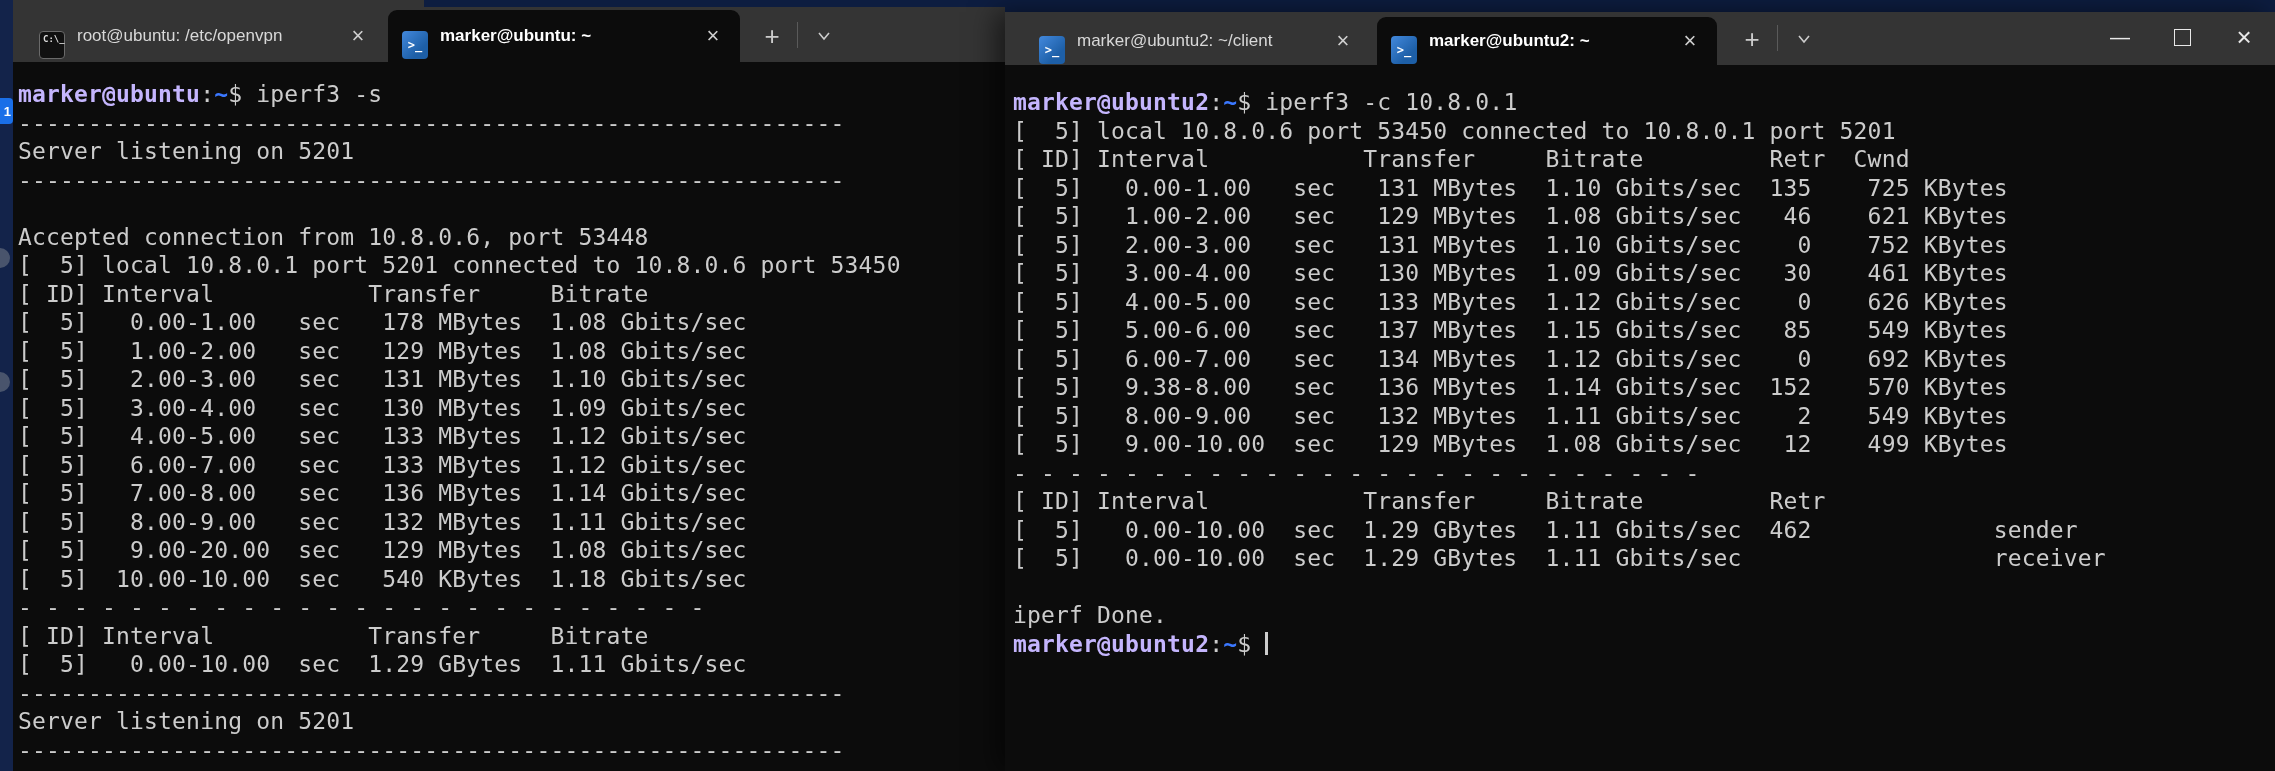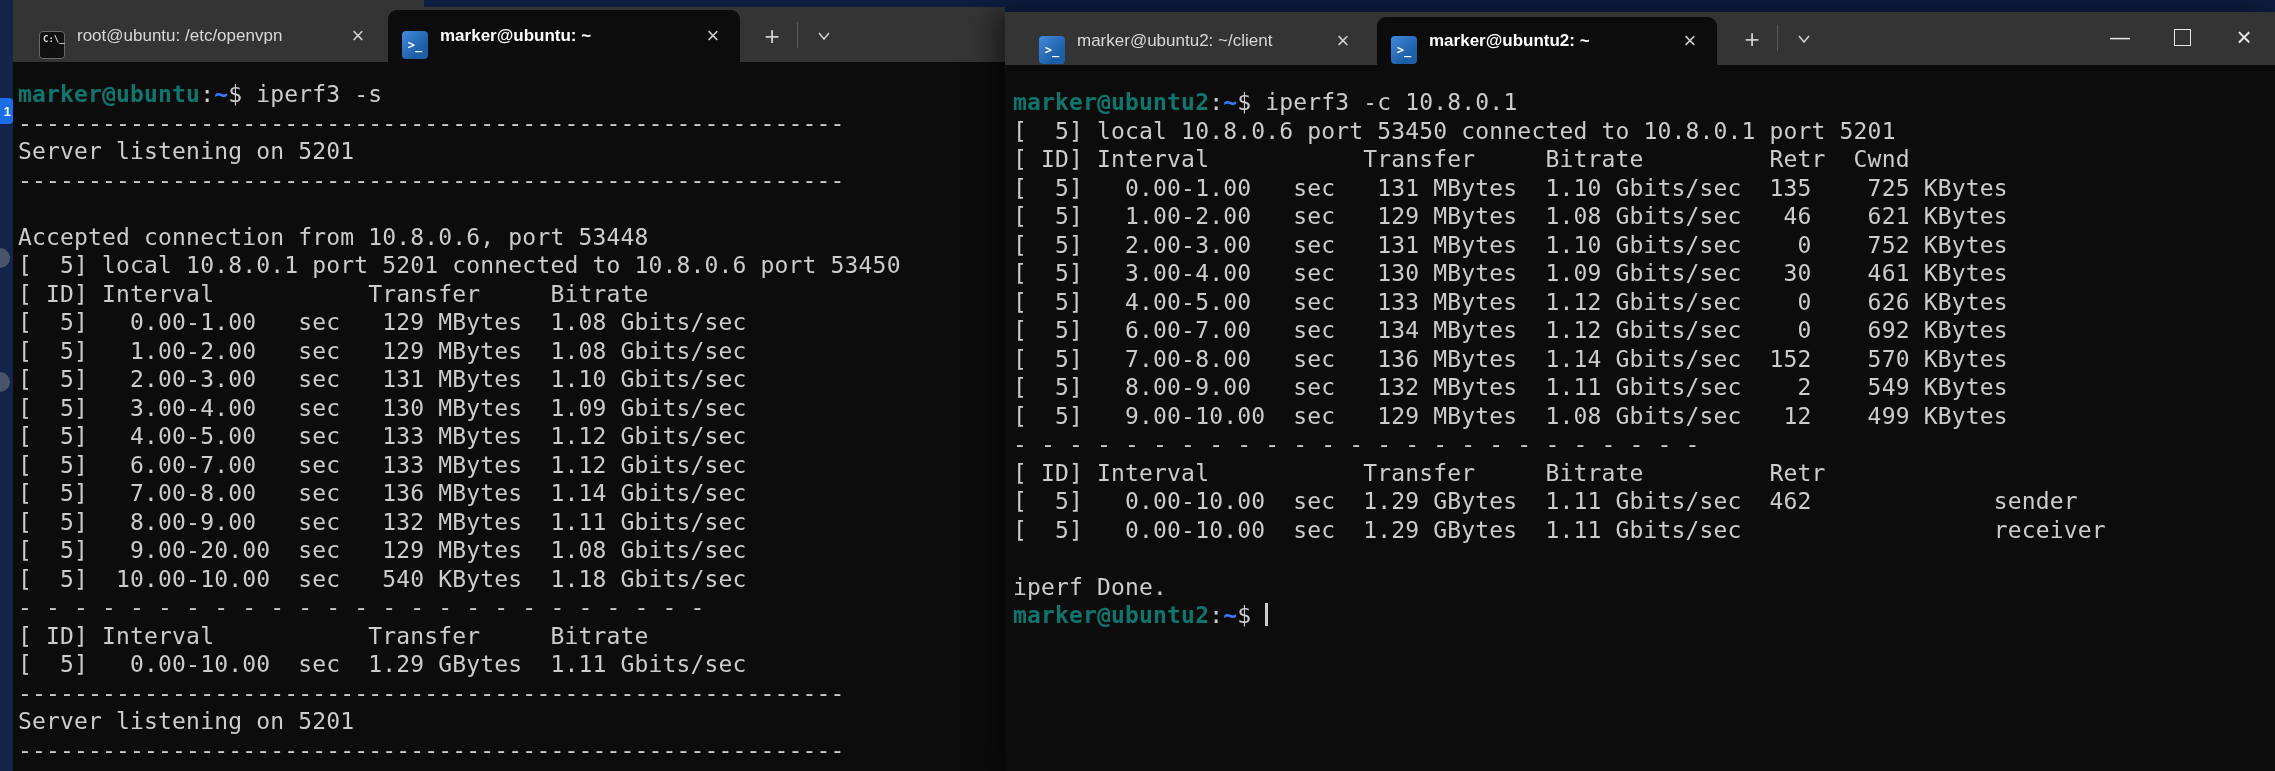--- a/index.html
+++ b/index.html
@@ -48,21 +48,21 @@
   
   .tcontent{
     font-family:"DejaVu Sans Mono", monospace;
     font-size:23px;letter-spacing:0.163px;
     color:#cccccc;
   }
   .left-window .tcontent{padding:18px 0 0 5px;}
   .right-window .tcontent{padding:23px 13px 0 8px;}
   .tline{height:28.5px;line-height:28.5px;white-space:pre;overflow:hidden;}
   .c-fg{color:#cccccc;}
-  .c-green{color:#0f766e;font-weight:bold;}
+  .c-green{color:#c4b5fd;font-weight:bold;}
   .c-blue{color:#3b78ff;font-weight:bold;}
   .c-cursor{display:inline-block;width:3px;height:23px;background:#cccccc;vertical-align:-3px;}
 </style>
 </head>
 <body>
 
 <div class="edge-strip">
   <div class="edge-badge">1</div>
   <div class="edge-circle" style="top:248px;"></div>
   <div class="edge-circle" style="top:372px;"></div>
@@ -90,21 +90,21 @@
   </div>
   <div class="tcontent" id="left-term">
       <div class="tline"><span class="c-green">marker@ubuntu</span><span class="c-fg">:</span><span class="c-blue">~</span><span class="c-fg">$ iperf3 -s</span></div>
       <div class="tline"><span class="c-fg">-----------------------------------------------------------</span></div>
       <div class="tline"><span class="c-fg">Server listening on 5201</span></div>
       <div class="tline"><span class="c-fg">-----------------------------------------------------------</span></div>
       <div class="tline"><span class="c-fg"></span></div>
       <div class="tline"><span class="c-fg">Accepted connection from 10.8.0.6, port 53448</span></div>
       <div class="tline"><span class="c-fg">[  5] local 10.8.0.1 port 5201 connected to 10.8.0.6 port 53450</span></div>
       <div class="tline"><span class="c-fg">[ ID] Interval           Transfer     Bitrate</span></div>
-      <div class="tline"><span class="c-fg">[  5]   0.00-1.00   sec   129 MBytes  1.08 Gbits/sec</span></div>
+      <div class="tline"><span class="c-fg">[  5]   0.00-1.00   sec   178 MBytes  1.08 Gbits/sec</span></div>
       <div class="tline"><span class="c-fg">[  5]   1.00-2.00   sec   129 MBytes  1.08 Gbits/sec</span></div>
       <div class="tline"><span class="c-fg">[  5]   2.00-3.00   sec   131 MBytes  1.10 Gbits/sec</span></div>
       <div class="tline"><span class="c-fg">[  5]   3.00-4.00   sec   130 MBytes  1.09 Gbits/sec</span></div>
       <div class="tline"><span class="c-fg">[  5]   4.00-5.00   sec   133 MBytes  1.12 Gbits/sec</span></div>
       <div class="tline"><span class="c-fg">[  5]   6.00-7.00   sec   133 MBytes  1.12 Gbits/sec</span></div>
       <div class="tline"><span class="c-fg">[  5]   7.00-8.00   sec   136 MBytes  1.14 Gbits/sec</span></div>
       <div class="tline"><span class="c-fg">[  5]   8.00-9.00   sec   132 MBytes  1.11 Gbits/sec</span></div>
       <div class="tline"><span class="c-fg">[  5]   9.00-20.00  sec   129 MBytes  1.08 Gbits/sec</span></div>
       <div class="tline"><span class="c-fg">[  5]  10.00-10.00  sec   540 KBytes  1.18 Gbits/sec</span></div>
       <div class="tline"><span class="c-fg">- - - - - - - - - - - - - - - - - - - - - - - - -</span></div>
@@ -147,22 +147,23 @@
   </div>
   <div class="tcontent" id="right-term">
       <div class="tline"><span class="c-green">marker@ubuntu2</span><span class="c-fg">:</span><span class="c-blue">~</span><span class="c-fg">$ iperf3 -c 10.8.0.1</span></div>
       <div class="tline"><span class="c-fg">[  5] local 10.8.0.6 port 53450 connected to 10.8.0.1 port 5201</span></div>
       <div class="tline"><span class="c-fg">[ ID] Interval           Transfer     Bitrate         Retr  Cwnd</span></div>
       <div class="tline"><span class="c-fg">[  5]   0.00-1.00   sec   131 MBytes  1.10 Gbits/sec  135    725 KBytes</span></div>
       <div class="tline"><span class="c-fg">[  5]   1.00-2.00   sec   129 MBytes  1.08 Gbits/sec   46    621 KBytes</span></div>
       <div class="tline"><span class="c-fg">[  5]   2.00-3.00   sec   131 MBytes  1.10 Gbits/sec    0    752 KBytes</span></div>
       <div class="tline"><span class="c-fg">[  5]   3.00-4.00   sec   130 MBytes  1.09 Gbits/sec   30    461 KBytes</span></div>
       <div class="tline"><span class="c-fg">[  5]   4.00-5.00   sec   133 MBytes  1.12 Gbits/sec    0    626 KBytes</span></div>
+      <div class="tline"><span class="c-fg">[  5]   5.00-6.00   sec   137 MBytes  1.15 Gbits/sec   85    549 KBytes</span></div>
       <div class="tline"><span class="c-fg">[  5]   6.00-7.00   sec   134 MBytes  1.12 Gbits/sec    0    692 KBytes</span></div>
-      <div class="tline"><span class="c-fg">[  5]   7.00-8.00   sec   136 MBytes  1.14 Gbits/sec  152    570 KBytes</span></div>
+      <div class="tline"><span class="c-fg">[  5]   9.38-8.00   sec   136 MBytes  1.14 Gbits/sec  152    570 KBytes</span></div>
       <div class="tline"><span class="c-fg">[  5]   8.00-9.00   sec   132 MBytes  1.11 Gbits/sec    2    549 KBytes</span></div>
       <div class="tline"><span class="c-fg">[  5]   9.00-10.00  sec   129 MBytes  1.08 Gbits/sec   12    499 KBytes</span></div>
       <div class="tline"><span class="c-fg">- - - - - - - - - - - - - - - - - - - - - - - - -</span></div>
       <div class="tline"><span class="c-fg">[ ID] Interval           Transfer     Bitrate         Retr</span></div>
       <div class="tline"><span class="c-fg">[  5]   0.00-10.00  sec  1.29 GBytes  1.11 Gbits/sec  462             sender</span></div>
       <div class="tline"><span class="c-fg">[  5]   0.00-10.00  sec  1.29 GBytes  1.11 Gbits/sec                  receiver</span></div>
       <div class="tline"><span class="c-fg"></span></div>
       <div class="tline"><span class="c-fg">iperf Done.</span></div>
       <div class="tline"><span class="c-green">marker@ubuntu2</span><span class="c-fg">:</span><span class="c-blue">~</span><span class="c-fg">$ </span><span class="c-cursor"></span></div>
     </div>

